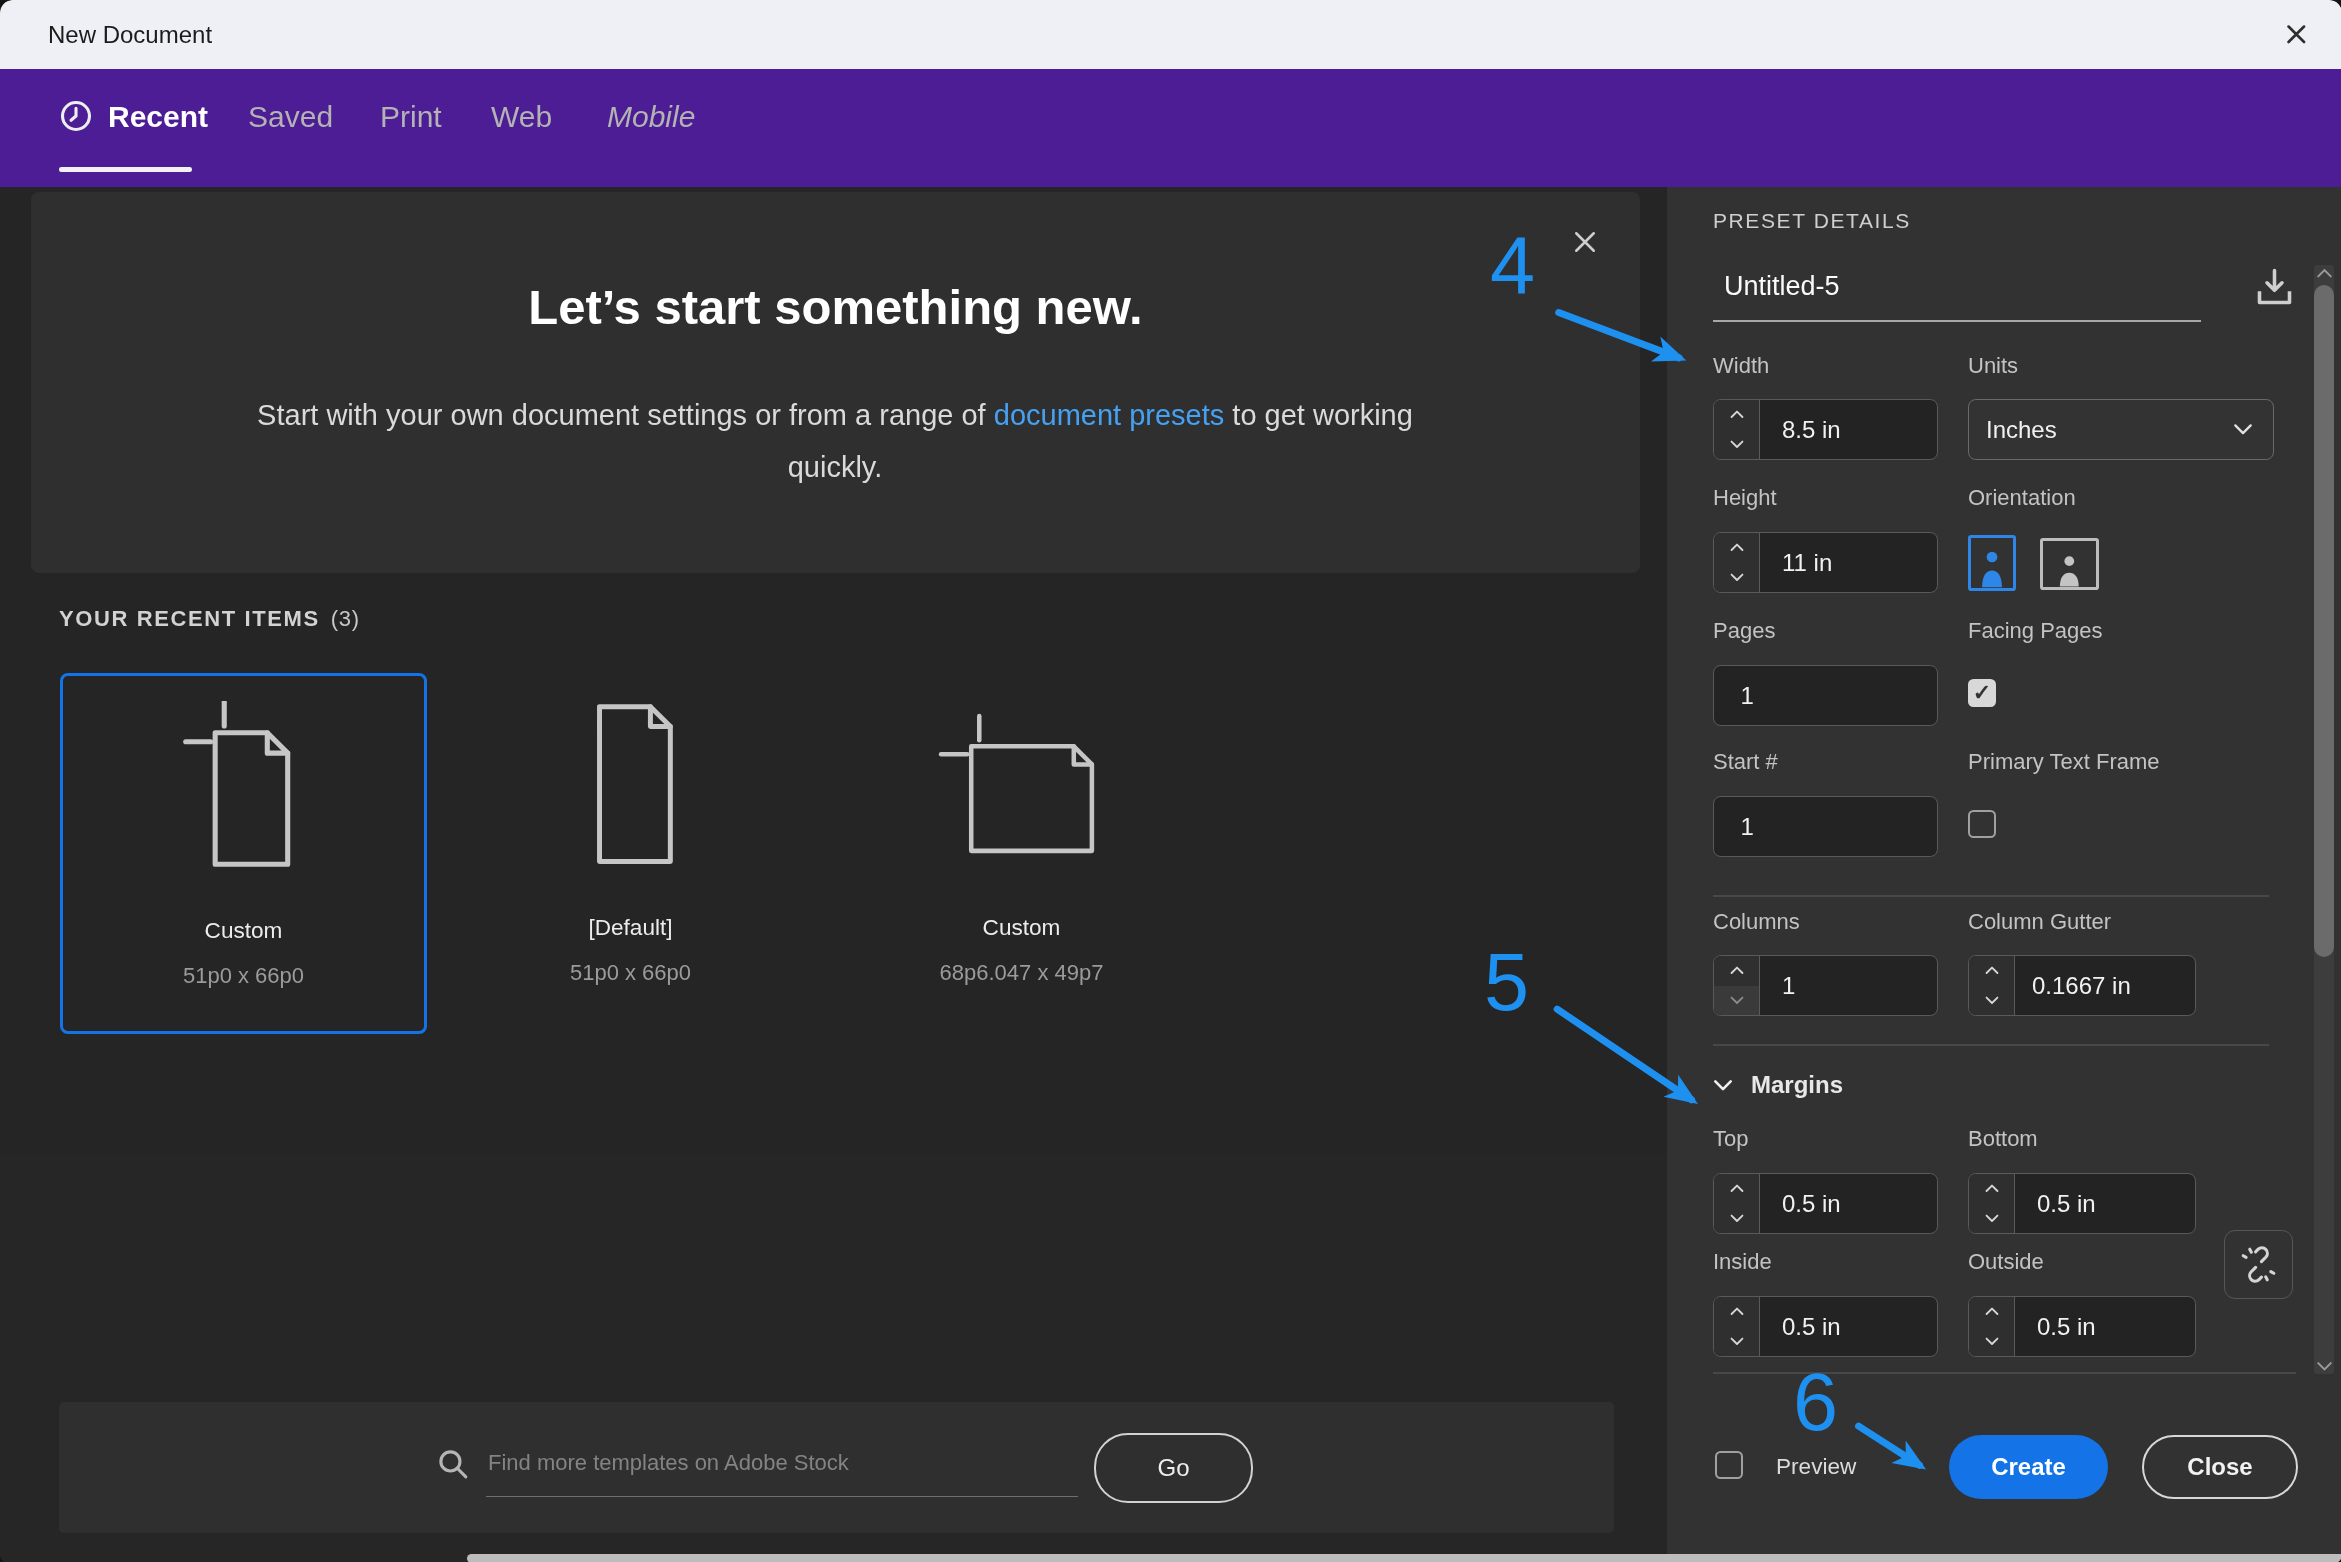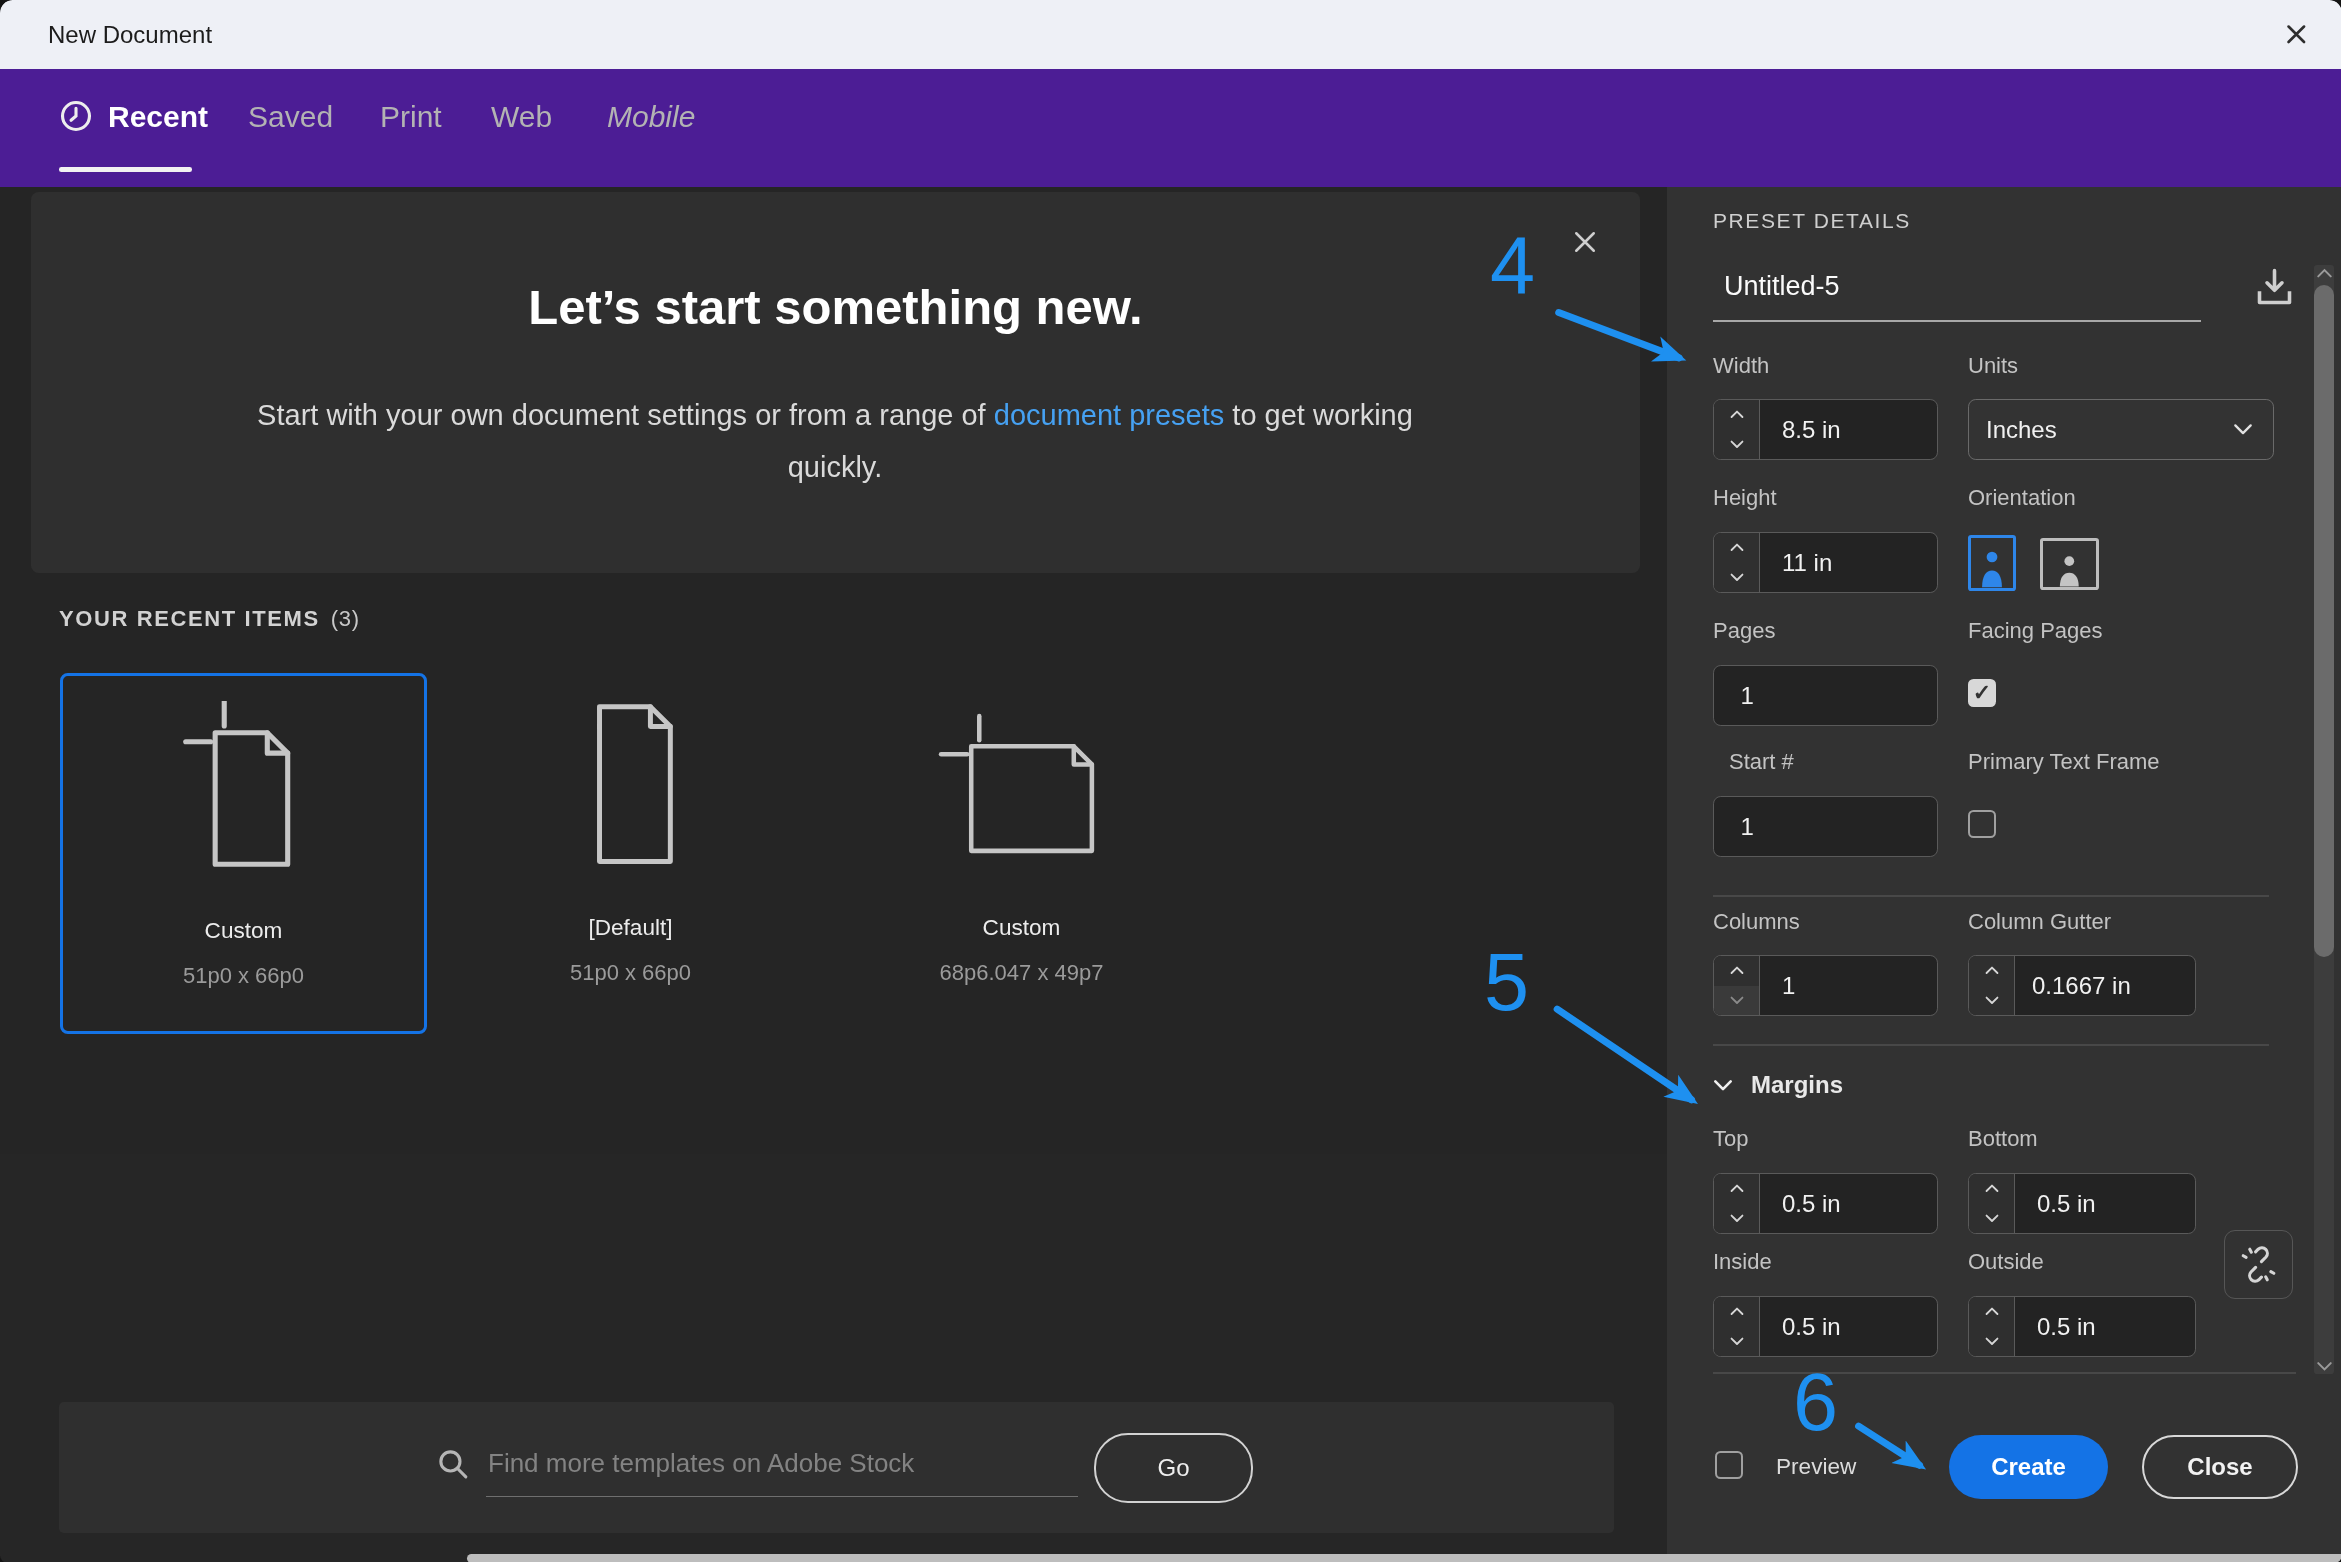--- a/index.html
+++ b/index.html
@@ -35,21 +35,21 @@
   .card.selected{border:3.9px solid #1473e6;}
   .card .iconbox{position:absolute;left:0;top:28px;width:100%;height:164px;display:flex;
     align-items:center;justify-content:center;}
   .card .cname{position:absolute;left:0;top:242px;width:100%;text-align:center;font-size:22.6px;color:#ececec;}
   .card .cdims{position:absolute;left:0;top:287px;width:100%;text-align:center;font-size:22px;color:#9b9b9b;}
   .docicon{stroke:#c6c6c6;stroke-width:4.5;fill:none;stroke-linejoin:round;stroke-linecap:round;}
   
   .stockbar{position:absolute;left:59px;top:1215px;width:1555px;height:131px;background:#2f2f2f;border-radius:4.7px;}
   .searchicon{position:absolute;left:376px;top:44px;width:37px;height:37px;}
   .stockinput{position:absolute;left:427px;top:28px;width:588px;height:64px;background:transparent;border:none;
-    border-bottom:1.6px solid #6f6f6f;outline:none;font-size:26px;color:#5eead4;font-family:"Liberation Sans",sans-serif;}
+    border-bottom:1.6px solid #6f6f6f;outline:none;font-size:22px;color:#5eead4;font-family:"Liberation Sans",sans-serif;}
   .stockinput::placeholder{color:#838383;}
   .gobtn{position:absolute;left:1035px;top:31px;width:155px;height:66px;border:2.3px solid #d2d2d2;border-radius:34px;
     display:flex;align-items:center;justify-content:center;font-size:24px;color:#efefef;cursor:pointer;}
   
   .sidebar{position:absolute;left:1667px;top:187px;width:675px;height:1375px;background:#323232;}
   .sb-heading{position:absolute;left:46px;top:22px;font-size:21px;color:#cfcfcf;letter-spacing:1.6px;}
   .preset-name{position:absolute;left:57px;top:84px;font-size:27px;color:#fafafa;}
   .name-underline{position:absolute;left:46px;top:133px;width:488px;height:1.6px;background:#a8a8a8;}
   .dl-btn{position:absolute;left:582px;top:75px;width:50px;height:50px;display:flex;align-items:center;
     justify-content:center;cursor:pointer;}
@@ -249,21 +249,21 @@
       </svg>
     </div>
 
     <span class="flabel" style="left:46px;top:431px;">Pages</span>
     <span class="flabel" style="left:301px;top:431px;">Facing Pages</span>
     <div class="plainfield" style="left:46px;top:478px;width:225px;">1</div>
     <div class="checkbox checked" style="left:301px;top:492px;">
       <span>✓</span>
     </div>
 
-    <span class="flabel" style="left:46px;top:562px;margin-left:16px;">Start #</span>
+    <span class="flabel" style="left:46px;top:562px;">Start #</span>
     <span class="flabel" style="left:301px;top:562px;">Primary Text Frame</span>
     <div class="plainfield" style="left:46px;top:609px;width:225px;">1</div>
     <div class="checkbox unchecked" style="left:301px;top:623px;"></div>
 
     <div class="divider" style="top:708px;"></div>
 
     <span class="flabel" style="left:46px;top:722px;">Columns</span>
     <span class="flabel" style="left:301px;top:722px;">Column Gutter</span>
     <div class="numfield" style="left:46px;top:768px;width:225px;">
       <div class="stepper">

